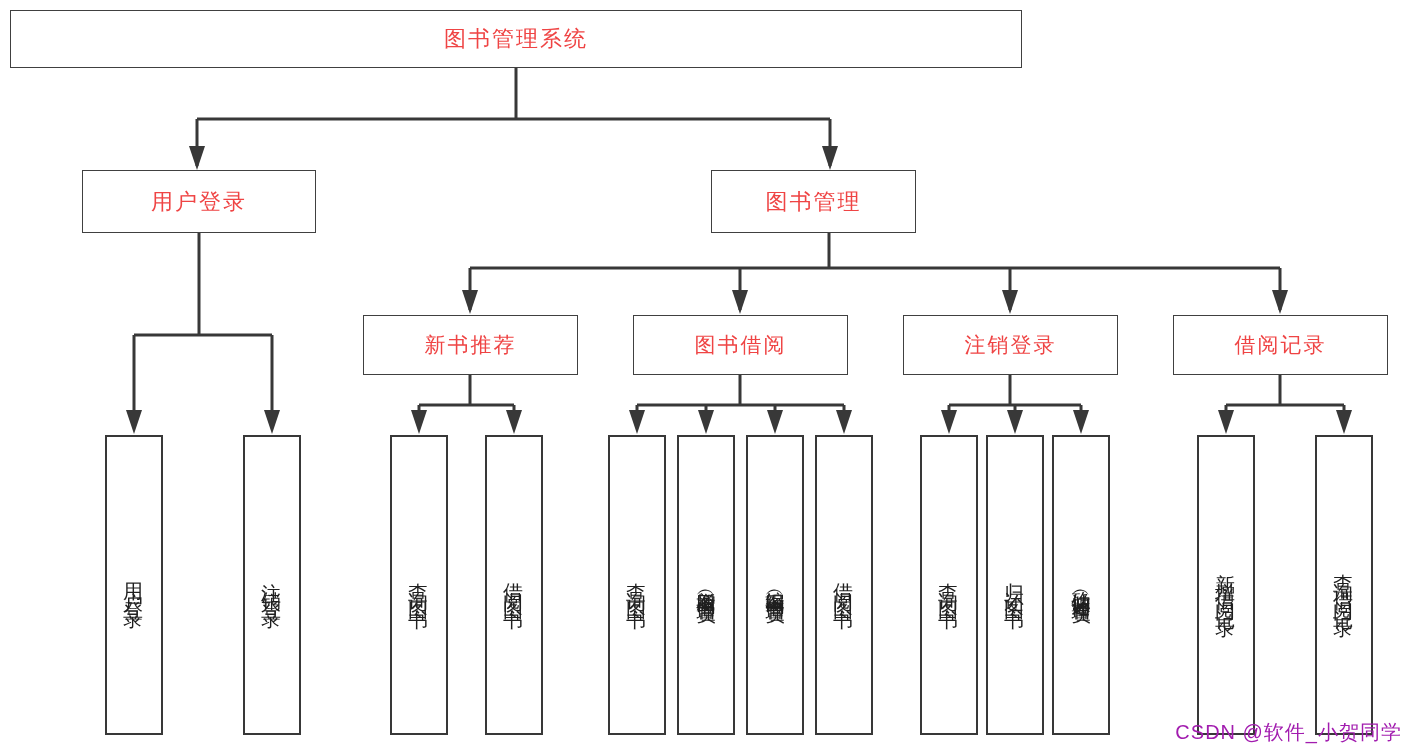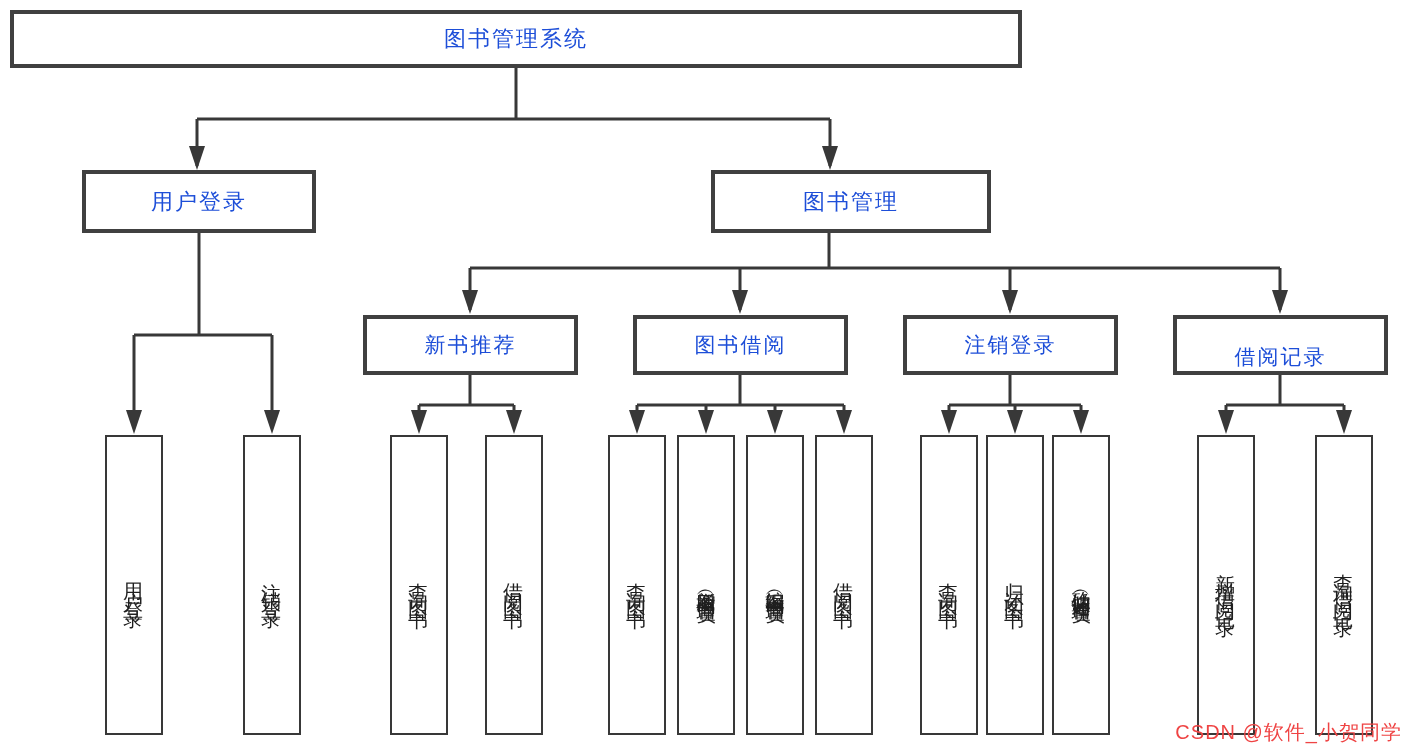--- a/index.html
+++ b/index.html
@@ -12,26 +12,26 @@
     font-family: "Liberation Sans", "DejaVu Sans", sans-serif;
     overflow: hidden;
   }
   #wires {
     position: absolute;
     left: 0; top: 0;
     z-index: 0;
   }
   .node {
     position: absolute;
-    border: 4px solid #404040;
+    border: 1px solid #404040;
     background: #ffffff;
     display: flex;
     align-items: center;
     justify-content: center;
-    color: #1d4ed8;
+    color: #ef4444;
     font-size: 22px;
     letter-spacing: 2px;
     z-index: 1;
   }
   .n-root { left: 10px; top: 10px; width: 1012px; height: 58px; }
   .n-l2   { top: 170px; width: 234px; height: 63px; }
   .n-l3   { top: 315px; width: 215px; height: 60px; font-size: 21px; }
   .leaf {
     position: absolute;
     top: 435px;
@@ -54,21 +54,21 @@
   }
   .leaf.long span {
     font-size: 19px;
     letter-spacing: 2px;
   }
   #watermark {
     position: absolute;
     top: 719px;
     right: 3px;
     font-size: 20px;
-    color: #ef4444;
+    color: #a21caf;
     letter-spacing: 1px;
     z-index: 2;
     white-space: nowrap;
   }
 </style>
 </head>
 <body>
 
 <div id="canvas">
 
@@ -105,34 +105,34 @@
     </g>
   </svg>
 
   <div class="node n-root">
     <span>图书管理系统</span>
   </div>
 
   <div class="node n-l2" style="left:82px;">
     <span>用户登录</span>
   </div>
-  <div class="node n-l2" style="left:711px; width:280px;">
+  <div class="node n-l2" style="left:711px; width:205px;">
     <span>图书管理</span>
   </div>
 
   <div class="node n-l3" style="left:363px;">
     <span>新书推荐</span>
   </div>
   <div class="node n-l3" style="left:633px;align-items:center;">
     <span>图书借阅</span>
   </div>
   <div class="node n-l3" style="left:903px;">
     <span>注销登录</span>
   </div>
-  <div class="node n-l3" style="left:1173px;align-items:flex-end;">
+  <div class="node n-l3" style="left:1173px;">
     <span>借阅记录</span>
   </div>
 
   <div class="leaf" style="left:105px;">
     <span>用户登录</span>
   </div>
   <div class="leaf" style="left:243px;">
     <span>注销登录</span>
   </div>
   <div class="leaf" style="left:390px;">

